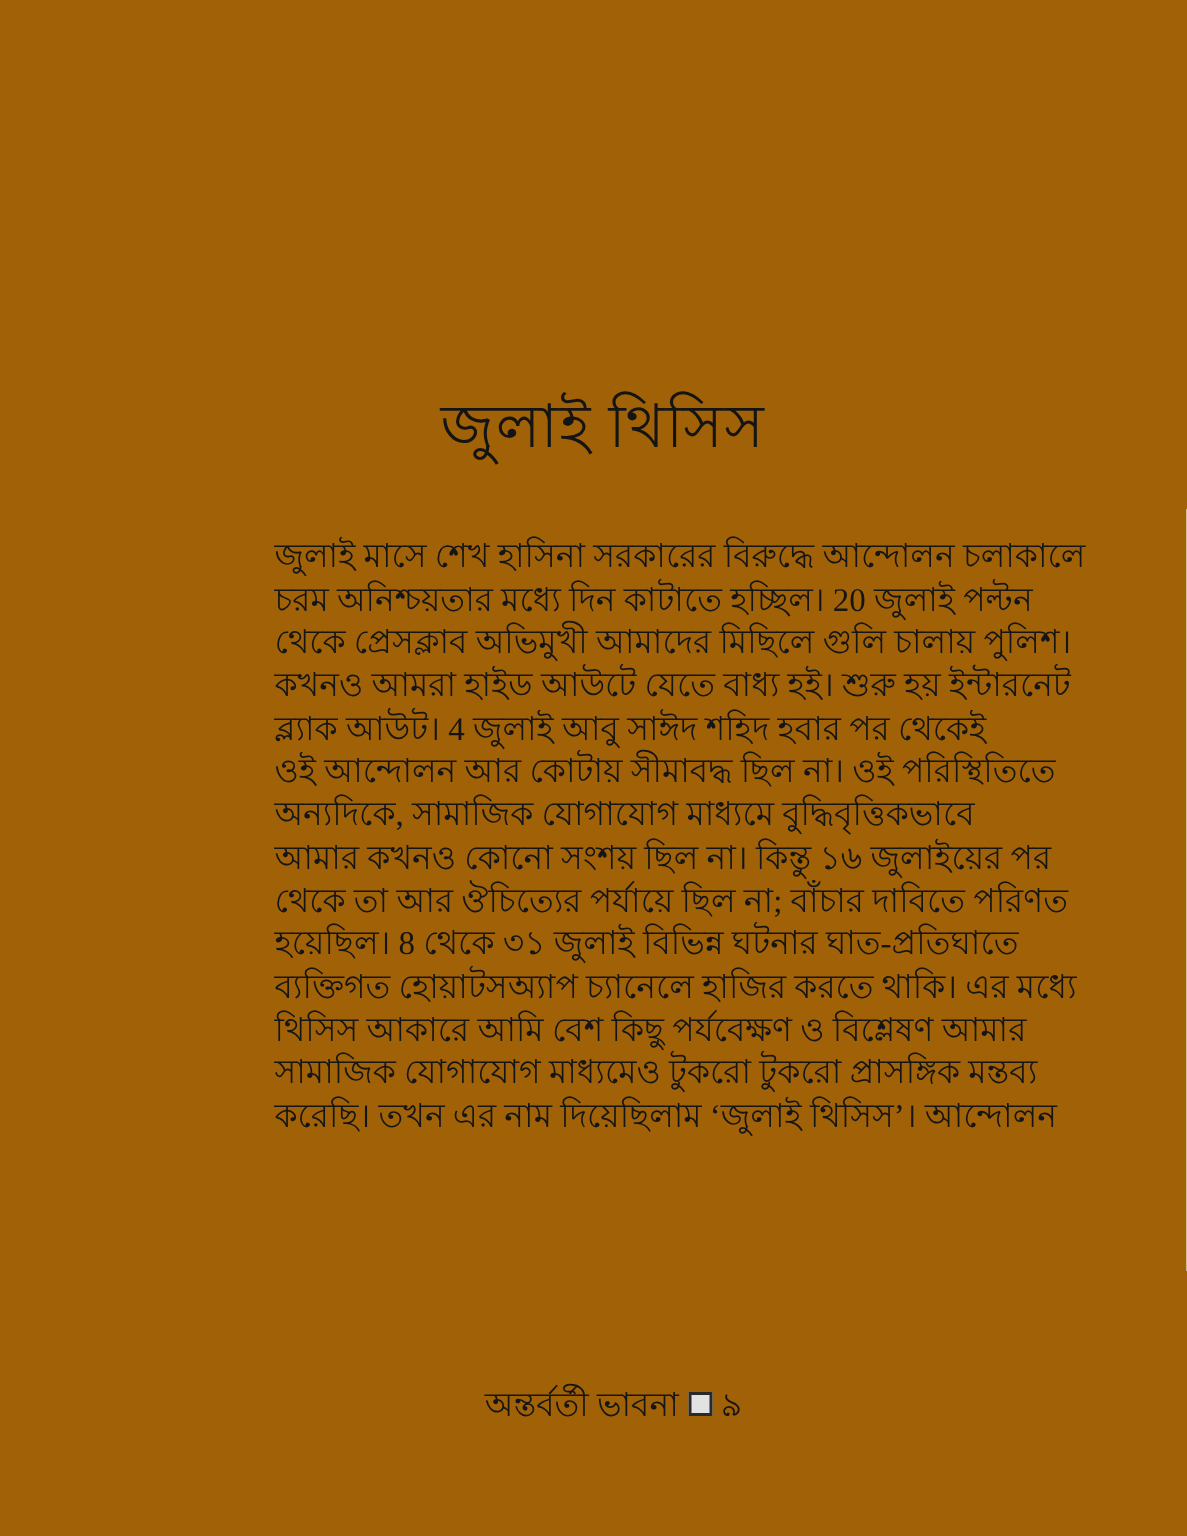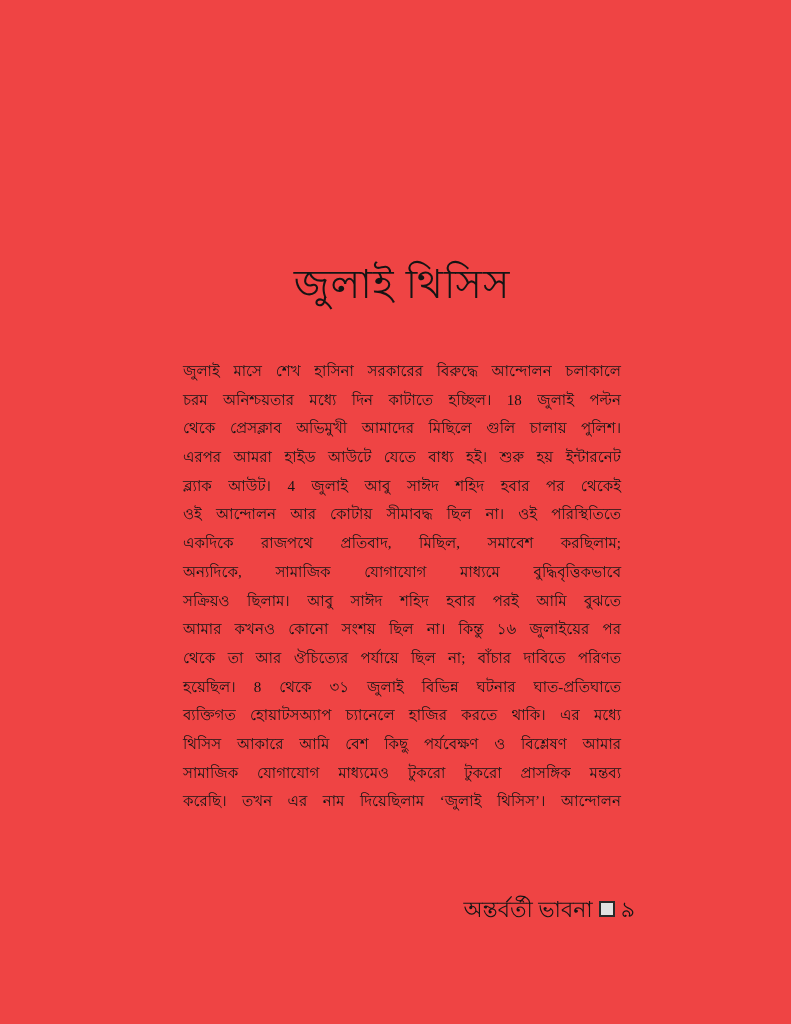--- a/index.html
+++ b/index.html
@@ -4,21 +4,21 @@
 <style>
   html, body {
     margin: 0;
     padding: 0;
     background: #ffffff;
   }
   .page {
     position: relative;
     width: 791px;
     height: 1024px;
-    background: #ef4444;
+    background: #a16207;
     color: #121212;
     font-family: "Liberation Serif", "DejaVu Serif", serif;
     overflow: hidden;
   }
   .chapter-title {
     position: absolute;
     left: 183px;
     top: 253px;
     width: 438px;
     margin: 0;
@@ -26,38 +26,38 @@
     font-size: 40px;
     font-weight: 400;
     letter-spacing: 1px;
     color: #141414;
   }
   .body-text {
     position: absolute;
     left: 183px;
     top: 357px;
     width: 438px;
-    font-size: 15px;
+    font-size: 22px;
     color: #151515;
   }
   .text-line {
     line-height: 28.7px;
     height: 28.7px;
     text-align: justify;
     text-align-last: justify;
     -moz-text-align-last: justify;
     white-space: nowrap;
     overflow: visible;
   }
   .page-footer {
     position: absolute;
-    top: 895px;
+    top: 922px;
     left: 183px;
     width: 452px;
-    text-align: right;
+    text-align: center;
     font-size: 22px;
     line-height: 30px;
     color: #151515;
   }
   .square-icon {
     display: inline-block;
     width: 12px;
     height: 12px;
     border: 2px solid #2a2a2a;
     background: #e2e2e2;
@@ -70,28 +70,26 @@
 </style>
 </head>
 <body>
 
 <div class="page">
 
   <h1 class="chapter-title">জুলাই থিসিস</h1>
 
   <div class="body-text">
     <div class="text-line">জুলাই মাসে শেখ হাসিনা সরকারের বিরুদ্ধে আন্দোলন চলাকালে</div>
-    <div class="text-line">চরম অনিশ্চয়তার মধ্যে দিন কাটাতে হচ্ছিল। 18 জুলাই পল্টন</div>
+    <div class="text-line">চরম অনিশ্চয়তার মধ্যে দিন কাটাতে হচ্ছিল। 20 জুলাই পল্টন</div>
     <div class="text-line">থেকে প্রেসক্লাব অভিমুখী আমাদের মিছিলে গুলি চালায় পুলিশ।</div>
-    <div class="text-line">এরপর আমরা হাইড আউটে যেতে বাধ্য হই। শুরু হয় ইন্টারনেট</div>
+    <div class="text-line">কখনও আমরা হাইড আউটে যেতে বাধ্য হই। শুরু হয় ইন্টারনেট</div>
     <div class="text-line">ব্ল্যাক আউট। 4 জুলাই আবু সাঈদ শহিদ হবার পর থেকেই</div>
     <div class="text-line">ওই আন্দোলন আর কোটায় সীমাবদ্ধ ছিল না। ওই পরিস্থিতিতে</div>
-    <div class="text-line">একদিকে রাজপথে প্রতিবাদ, মিছিল, সমাবেশ করছিলাম;</div>
     <div class="text-line">অন্যদিকে, সামাজিক যোগাযোগ মাধ্যমে বুদ্ধিবৃত্তিকভাবে</div>
-    <div class="text-line">সক্রিয়ও ছিলাম। আবু সাঈদ শহিদ হবার পরই আমি বুঝতে</div>
     <div class="text-line">আমার কখনও কোনো সংশয় ছিল না। কিন্তু ১৬ জুলাইয়ের পর</div>
     <div class="text-line">থেকে তা আর ঔচিত্যের পর্যায়ে ছিল না; বাঁচার দাবিতে পরিণত</div>
     <div class="text-line">হয়েছিল। 8 থেকে ৩১ জুলাই বিভিন্ন ঘটনার ঘাত-প্রতিঘাতে</div>
     <div class="text-line">ব্যক্তিগত হোয়াটসঅ্যাপ চ্যানেলে হাজির করতে থাকি। এর মধ্যে</div>
     <div class="text-line">থিসিস আকারে আমি বেশ কিছু পর্যবেক্ষণ ও বিশ্লেষণ আমার</div>
     <div class="text-line">সামাজিক যোগাযোগ মাধ্যমেও টুকরো টুকরো প্রাসঙ্গিক মন্তব্য</div>
     <div class="text-line">করেছি। তখন এর নাম দিয়েছিলাম ‘জুলাই থিসিস’। আন্দোলন</div>
   </div>
 
   <div class="page-footer">

